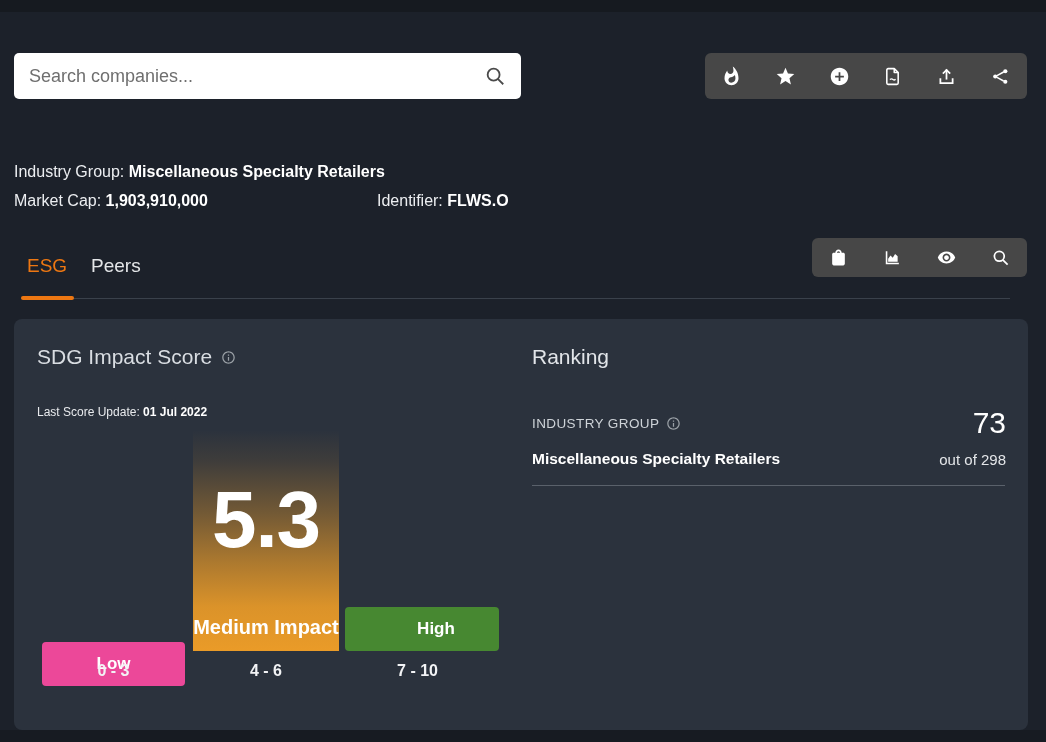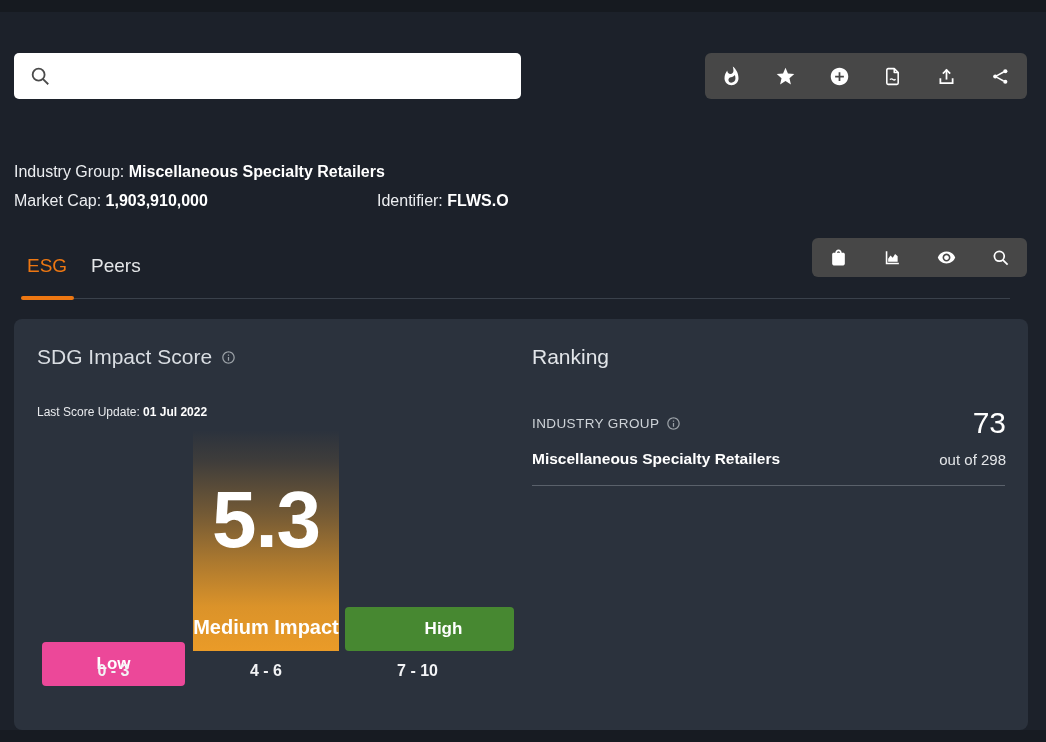--- a/index.html
+++ b/index.html
@@ -86,21 +86,21 @@
   .gauge-medium-label {
     position:absolute; bottom:12px; left:0; width:100%; text-align:center;
     font-size:20px; font-weight:bold; color:#fff;
   }
   .band-chip {
     position:absolute; top:288px; height:44px; border-radius:4px;
     display:flex; align-items:center; justify-content:center;
     font-size:17px; font-weight:bold; color:#fff;
   }
   .band-low { left:28px; width:143px; }
-  .band-high { left:331px; width:169px;padding-left:28px; }
+  .band-high { left:331px; width:154px;padding-left:28px; }
   .band-range { position:absolute; top:343px; text-align:center; font-size:16px; font-weight:bold; color:#f2f3f5; }
   .range-low { left:28px; width:143px; }
   .range-medium { left:179px; width:146px; }
   .range-high { left:331px; width:145px; }
 
   
   .ranking-title { position:absolute; left:518px; top:26px; font-size:21px; color:#e2e5e9;text-align:right; }
   .ranking-group-label {
     position:absolute; left:518px; top:97px; font-size:13.5px; letter-spacing:0.4px;
     color:#ced3d8; display:flex; align-items:flex-end; gap:7px;
@@ -110,20 +110,21 @@
   .ranking-outof { position:absolute; right:22px; top:132px; font-size:15px; color:#e4e6e9; text-align:center; }
   .ranking-divider { position:absolute; left:518px; top:166px; width:473px; height:1px; background:#5a616b; }
 </style>
 </head>
 <body>
 
 <div class="top-strip"></div>
 <div class="bottom-strip"></div>
 
 <div class="search-bar">
+  <input type="text" placeholder="Search companies..." style="">
   <span class="mag">
     <svg viewBox="0 0 24 24" fill="none" stroke="currentColor" stroke-width="2">
       <circle cx="10.5" cy="10.5" r="6.5"></circle>
         <line x1="15.3" y1="15.3" x2="21" y2="21"></line>
     </svg>
   </span>
 </div>
 
 <div class="toolbar toolbar-top">
   <button class="tool-btn">

